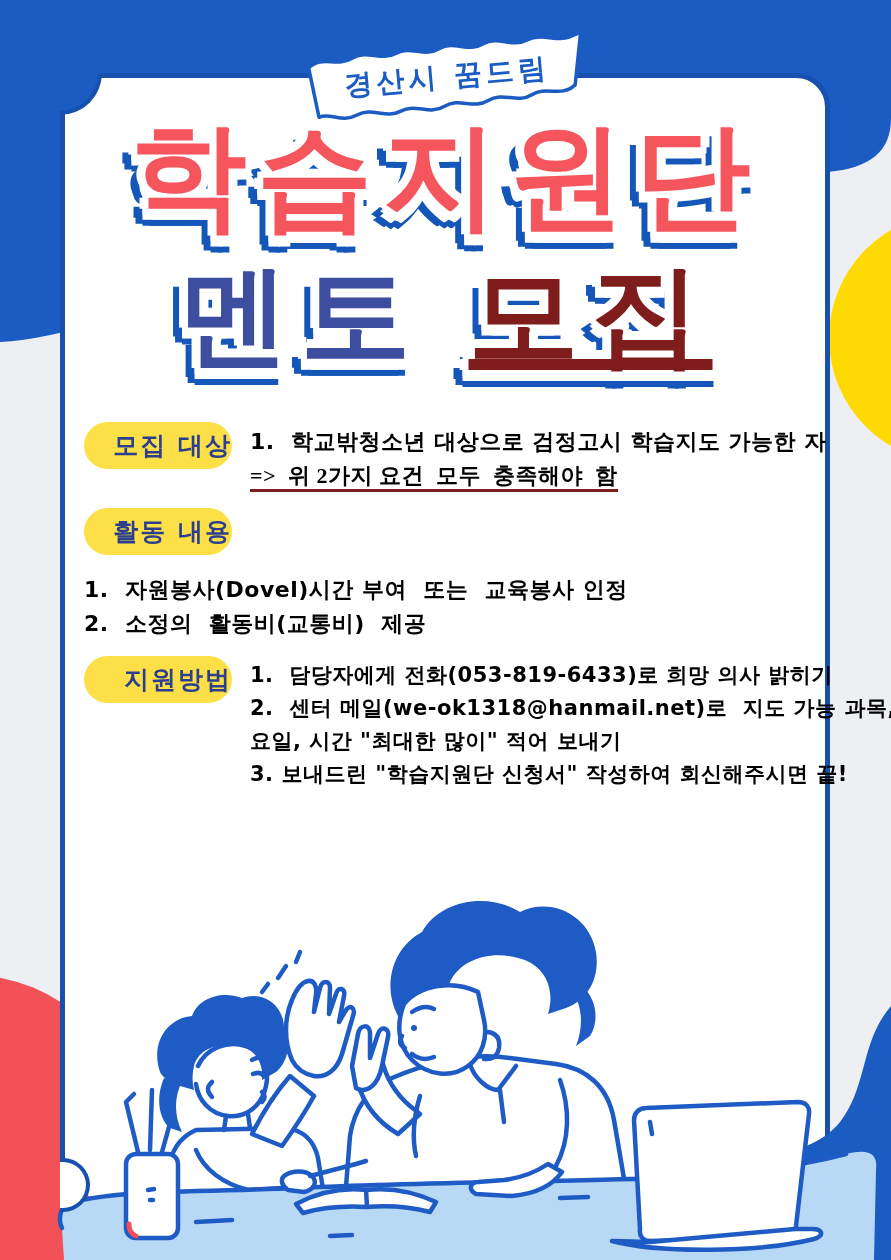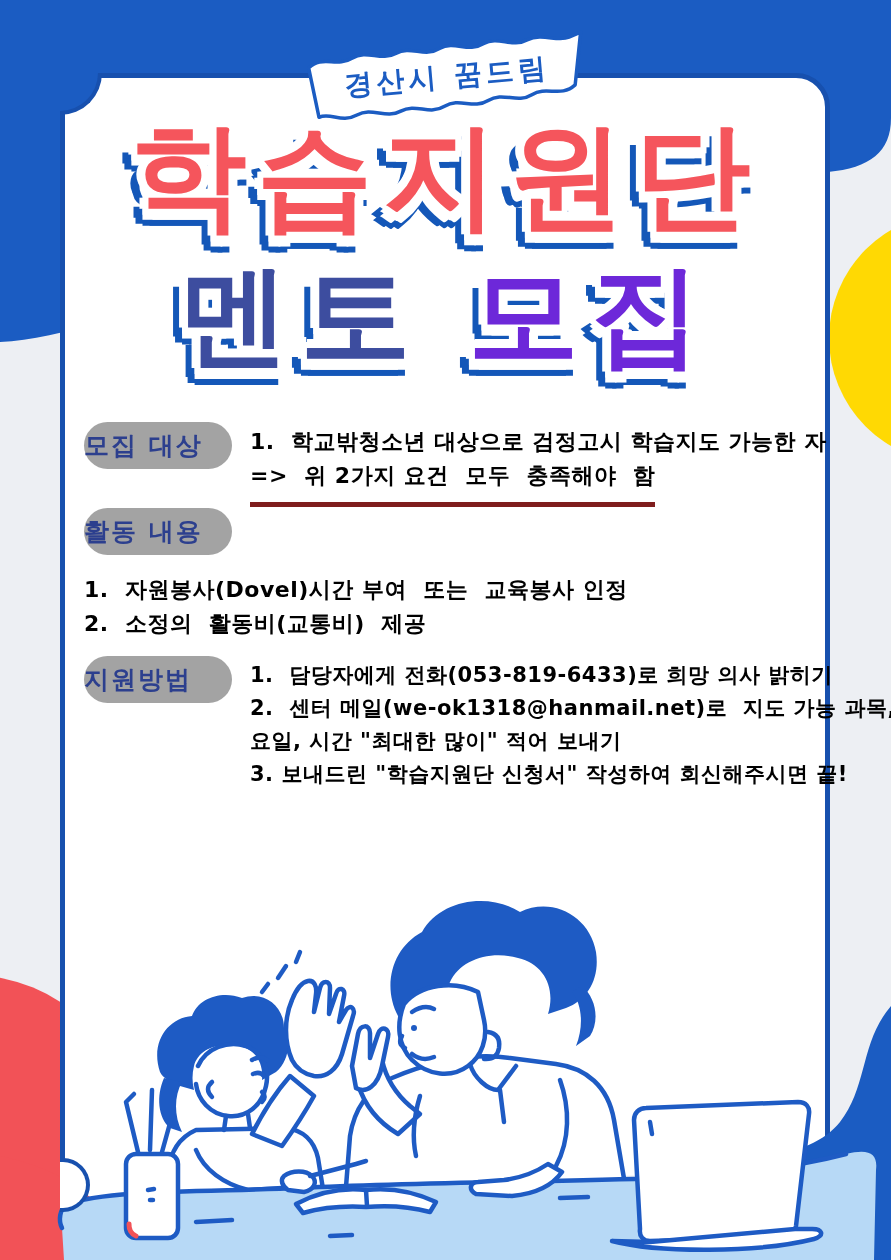--- a/index.html
+++ b/index.html
@@ -26,39 +26,39 @@
           transform:rotate(-5deg);z-index:7;}
   .ribbon svg{position:absolute;left:0;top:0;}
   .ribbon .ribbon-text{position:absolute;left:0;top:22px;width:100%;text-align:center;
           color:#1b5cc2;font-size:28px;font-weight:bold;letter-spacing:4px;}
   
   .title1{position:absolute;left:0;top:112px;width:100%;text-align:center;z-index:6;
           font-size:116px;font-weight:700;letter-spacing:10px;color:#f5555c;line-height:1.1;}
   .title2{position:absolute;left:0;top:252px;width:100%;text-align:center;z-index:6;
           font-size:110px;font-weight:900;letter-spacing:12px;line-height:1.15;}
   .w-navy{color:#3d4d9f;margin-right:46px;}
-  .w-sky{color:#6d28d9;}
+  .w-sky{color:#7f1d1d;text-decoration:underline;}
   .outl{text-shadow:
      -6px -6px 0 #fff, 6px -6px 0 #fff, -6px 6px 0 #fff, 6px 6px 0 #fff,
      -9px 0 0 #fff, 9px 0 0 #fff, 0 -9px 0 #fff, 0 9px 0 #fff,
      -6px 11px 0 #fff, 4px 11px 0 #fff,
      -13px 15px 0 #1457b8, -6px 17px 0 #1457b8, 1px 17px 0 #1457b8,
      -15px 9px 0 #1457b8;}
   
   .sections{position:absolute;left:84px;top:422px;width:740px;z-index:6;}
   .section{display:flex;align-items:flex-start;margin-bottom:15px;}
-  .pill{flex:0 0 148px;background:#a3a3a3;color:#2c3f8e;border-radius:26px;
-        text-align:left;font-weight:bold;font-size:25px;letter-spacing:2px;
+  .pill{flex:0 0 148px;background:#fde047;color:#2c3f8e;border-radius:26px;
+        text-align:right;font-weight:bold;font-size:25px;letter-spacing:2px;
         padding:7px 0;margin-right:18px;}
   .sec-body{padding-top:3px;color:#000000;font-weight:bold;}
   .sec-line{font-size:22px;line-height:34px;white-space:pre;letter-spacing:0.5px;}
   .sec-line.big{font-size:28px;line-height:42px;letter-spacing:5px;}
   .sec-line.med{font-size:26px;line-height:38px;letter-spacing:4px;}
   .sec-line.small{font-size:21px;line-height:33px;}
-  .und{border-bottom:5px solid #7f1d1d;padding-bottom:14px;}
+  .und{border-bottom:3px solid #7f1d1d;padding-bottom:1px;font-family:Liberation Serif, serif;}
   .indent{padding-left:22px;}
   
   .illus{position:absolute;left:0;top:830px;width:891px;height:430px;z-index:5;}
   .ln{stroke:#1e5bc4;stroke-width:4.5;stroke-linecap:round;stroke-linejoin:round;}
 </style>
 </head>
 <body>
 
 <div class="poster">
 

